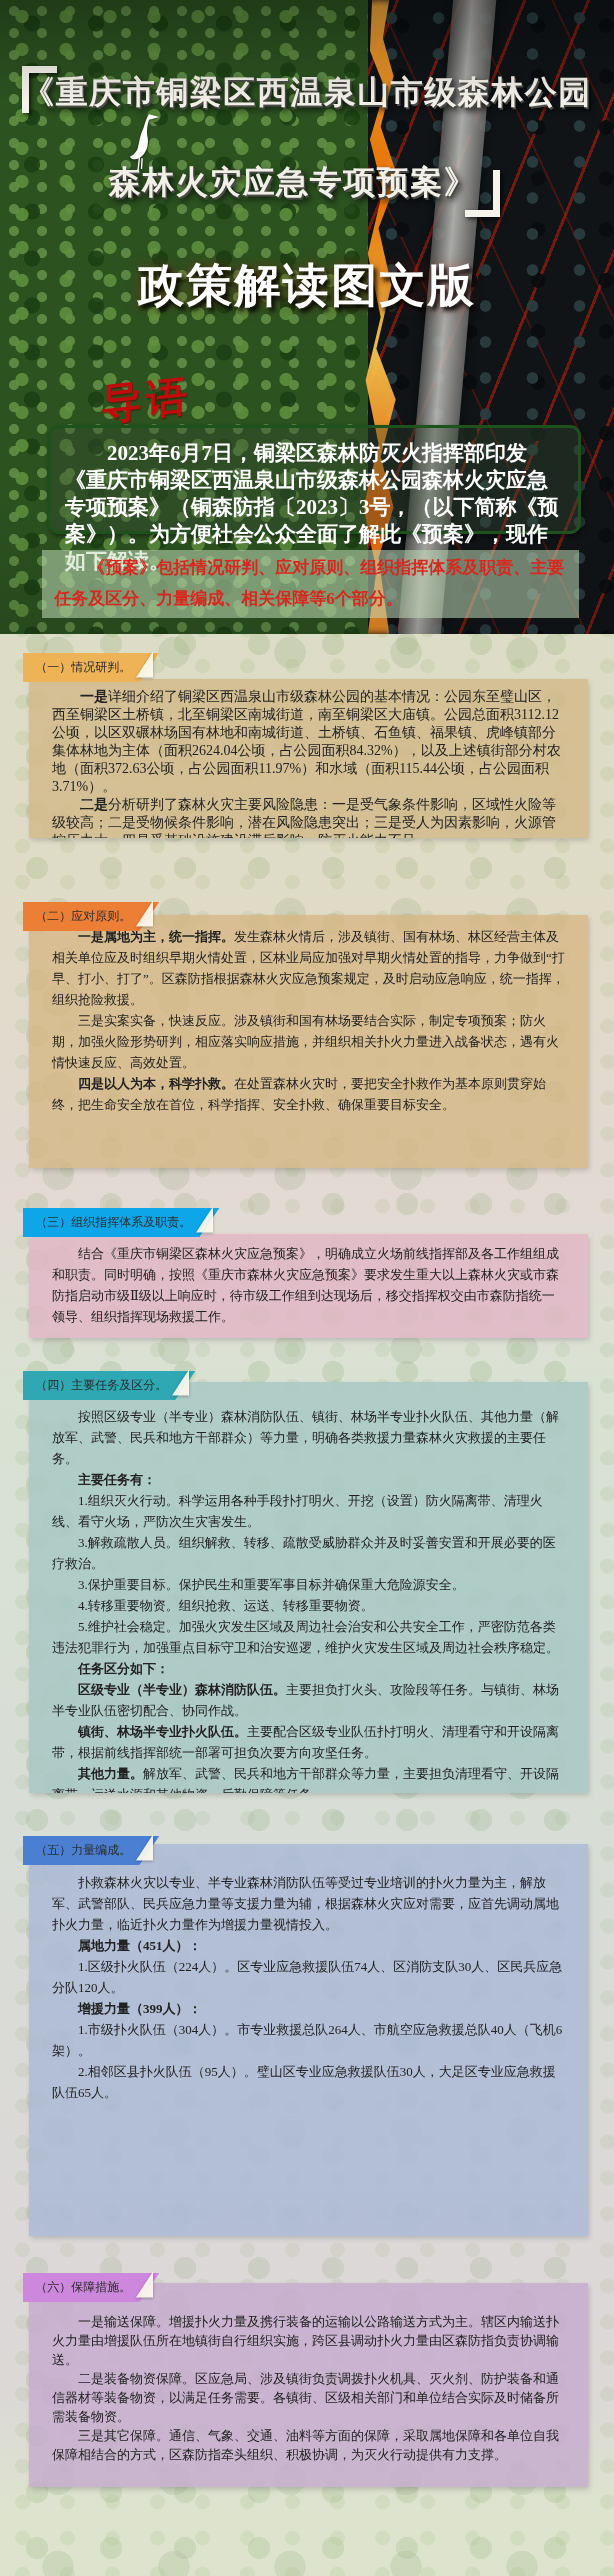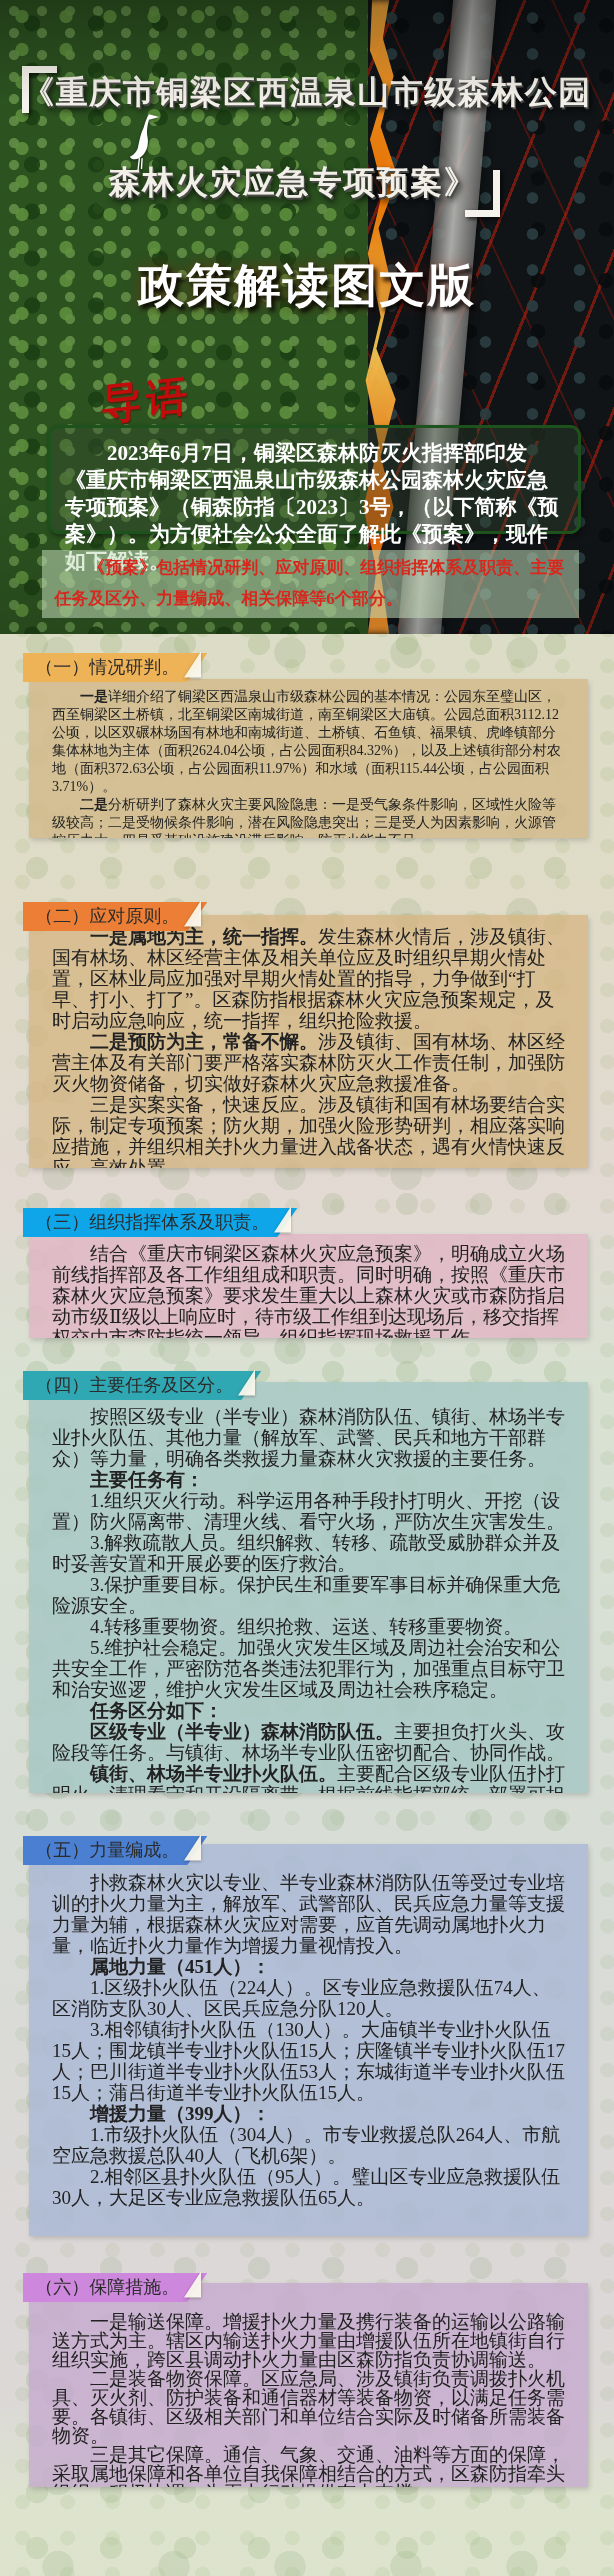--- a/index.html
+++ b/index.html
@@ -67,26 +67,26 @@
     border:3.1px solid #1d521d;border-radius:10.7px;background:rgba(52,74,50,.38);
     padding:12px 14px;color:#ffffff;font-weight:bold;font-size:21px;line-height:27px;text-indent:2em;
     box-shadow:1.5px 2.3px 4.6px rgba(0,0,0,.35);}
   .summary-box{position:absolute;left:42px;top:550px;width:537px;height:68px;box-sizing:border-box;
     background:rgba(195,220,185,.55);padding:1.5px 12.3px;color:#d8281e;font-weight:bold;
     font-size:17px;line-height:31.5px;text-indent:2em;}
   
   .sec{position:absolute;left:0;width:614px;}
   .sec-label-wrap{position:absolute;left:23px;top:0;display:inline-flex;align-items:flex-start;z-index:2;}
   .sec-label{height:29px;line-height:29px;white-space:nowrap;padding:0 28px 0 12.3px;
-    font-size:18px;color:#2b2b2b;clip-path:polygon(0 0,100% 0,calc(100% - 20px) 100%,0 100%);
+    font-size:12px;color:#2b2b2b;clip-path:polygon(0 0,100% 0,calc(100% - 20px) 100%,0 100%);
     filter:drop-shadow(1.5px 2.3px 2.3px rgba(0,0,0,.3));}
   .fold{width:0;height:0;border-bottom:26px solid rgba(255,252,240,.92);border-left:17px solid transparent;
     margin-left:-23px;transform:translateY(-1.5px);filter:drop-shadow(0.8px 1.5px 1.5px rgba(0,0,0,.3));}
   .sec-box{position:absolute;left:29px;width:559px;box-sizing:border-box;overflow:hidden;
-    padding:12.3px 23px 10.7px 23px;color:#222;font-size:19px;line-height:21px;
+    padding:12.3px 23px 10.7px 23px;color:#222;font-size:13px;line-height:21px;
     box-shadow:2.3px 3.1px 5.4px rgba(0,0,0,.18);}
   .sec-box p{margin:0;text-indent:2em;}
   .lead{font-weight:bold;}
   #sec1 .sec-box{top:26px;height:159px;font-size:14px;line-height:18px;padding-top:9.2px;}
   #sec2 .sec-box{top:13px;height:253px;padding-top:10.7px;}
   #sec3 .sec-box{top:26px;height:104px;padding-top:9.2px;}
   #sec4 .sec-box{top:10.7px;height:411px;padding-top:24.6px;}
   #sec5 .sec-box{top:8.4px;height:392px;padding-top:28px;}
   #sec6 .sec-box{top:10px;height:204px;padding-top:29px;line-height:19px;}
   #sec1{top:653px;} #sec2{top:902px;} #sec3{top:1208px;}
@@ -126,21 +126,20 @@
   </div>
 </div>
 
 <div class="sec" id="sec2">
   <div class="sec-label-wrap">
     <div class="sec-label" style="background: rgb(236, 127, 53);">（二）应对原则。</div>
     <span class="fold"></span>
   </div>
   <div class="sec-box" style="background: rgba(214, 182, 132, 0.8);">
     <p><b class="lead">一是属地为主，统一指挥。</b><span>发生森林火情后，涉及镇街、国有林场、林区经营主体及相关单位应及时组织早期火情处置，区林业局应加强对早期火情处置的指导，力争做到“打早、打小、打了”。区森防指根据森林火灾应急预案规定，及时启动应急响应，统一指挥，组织抢险救援。</span></p>
-    <p><b class="lead">二是预防为主，常备不懈。</b><span>涉及镇街、国有林场、林区经营主体及有关部门要严格落实森林防灭火工作责任制，加强防灭火物资储备，切实做好森林火灾应急救援准备。</span></p>
     <p><b class="lead"></b><span>三是实案实备，快速反应。涉及镇街和国有林场要结合实际，制定专项预案；防火期，加强火险形势研判，相应落实响应措施，并组织相关扑火力量进入战备状态，遇有火情快速反应、高效处置。</span></p>
     <p><b class="lead">四是以人为本，科学扑救。</b><span>在处置森林火灾时，要把安全扑救作为基本原则贯穿始终，把生命安全放在首位，科学指挥、安全扑救、确保重要目标安全。</span></p>
   </div>
 </div>
 
 <div class="sec" id="sec3">
   <div class="sec-label-wrap">
     <div class="sec-label" style="background: #0ea5e9; text-align: center;">（三）组织指挥体系及职责。</div>
     <span class="fold"></span>
   </div>
@@ -171,21 +170,20 @@
 
 <div class="sec" id="sec5">
   <div class="sec-label-wrap">
     <div class="sec-label" style="background: rgb(74, 127, 210);">（五）力量编成。</div>
     <span class="fold"></span>
   </div>
   <div class="sec-box" style="background: rgba(172, 186, 214, 0.85);">
     <p><b class="lead"></b><span>扑救森林火灾以专业、半专业森林消防队伍等受过专业培训的扑火力量为主，解放军、武警部队、民兵应急力量等支援力量为辅，根据森林火灾应对需要，应首先调动属地扑火力量，临近扑火力量作为增援力量视情投入。</span></p>
     <p><b class="lead">属地力量（451人）：</b><span></span></p>
     <p><b class="lead"></b><span>1.区级扑火队伍（224人）。区专业应急救援队伍74人、区消防支队30人、区民兵应急分队120人。</span></p>
-    <p><b class="lead"></b><span>3.相邻镇街扑火队伍（130人）。大庙镇半专业扑火队伍15人；围龙镇半专业扑火队伍15人；庆隆镇半专业扑火队伍17人；巴川街道半专业扑火队伍53人；东城街道半专业扑火队伍15人；蒲吕街道半专业扑火队伍15人。</span></p>
     <p><b class="lead">增援力量（399人）：</b><span></span></p>
     <p><b class="lead"></b><span>1.市级扑火队伍（304人）。市专业救援总队264人、市航空应急救援总队40人（飞机6架）。</span></p>
     <p><b class="lead"></b><span>2.相邻区县扑火队伍（95人）。璧山区专业应急救援队伍30人，大足区专业应急救援队伍65人。</span></p>
   </div>
 </div>
 
 <div class="sec" id="sec6">
   <div class="sec-label-wrap">
     <div class="sec-label" style="background: rgb(205, 135, 221);">（六）保障措施。</div>
     <span class="fold"></span>

